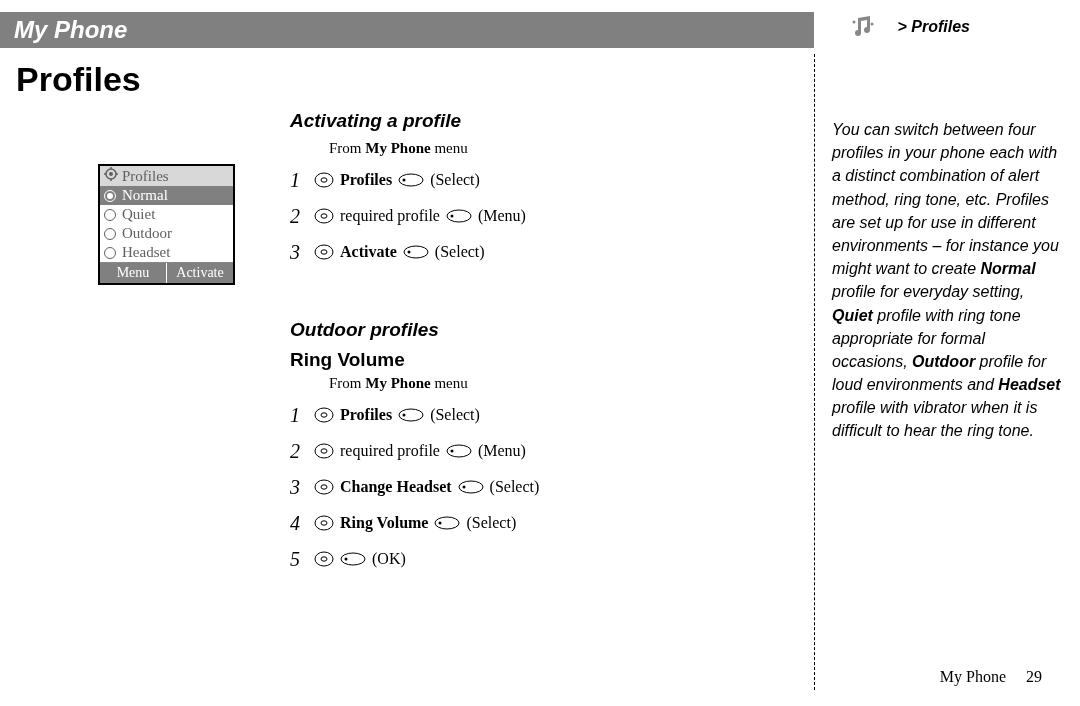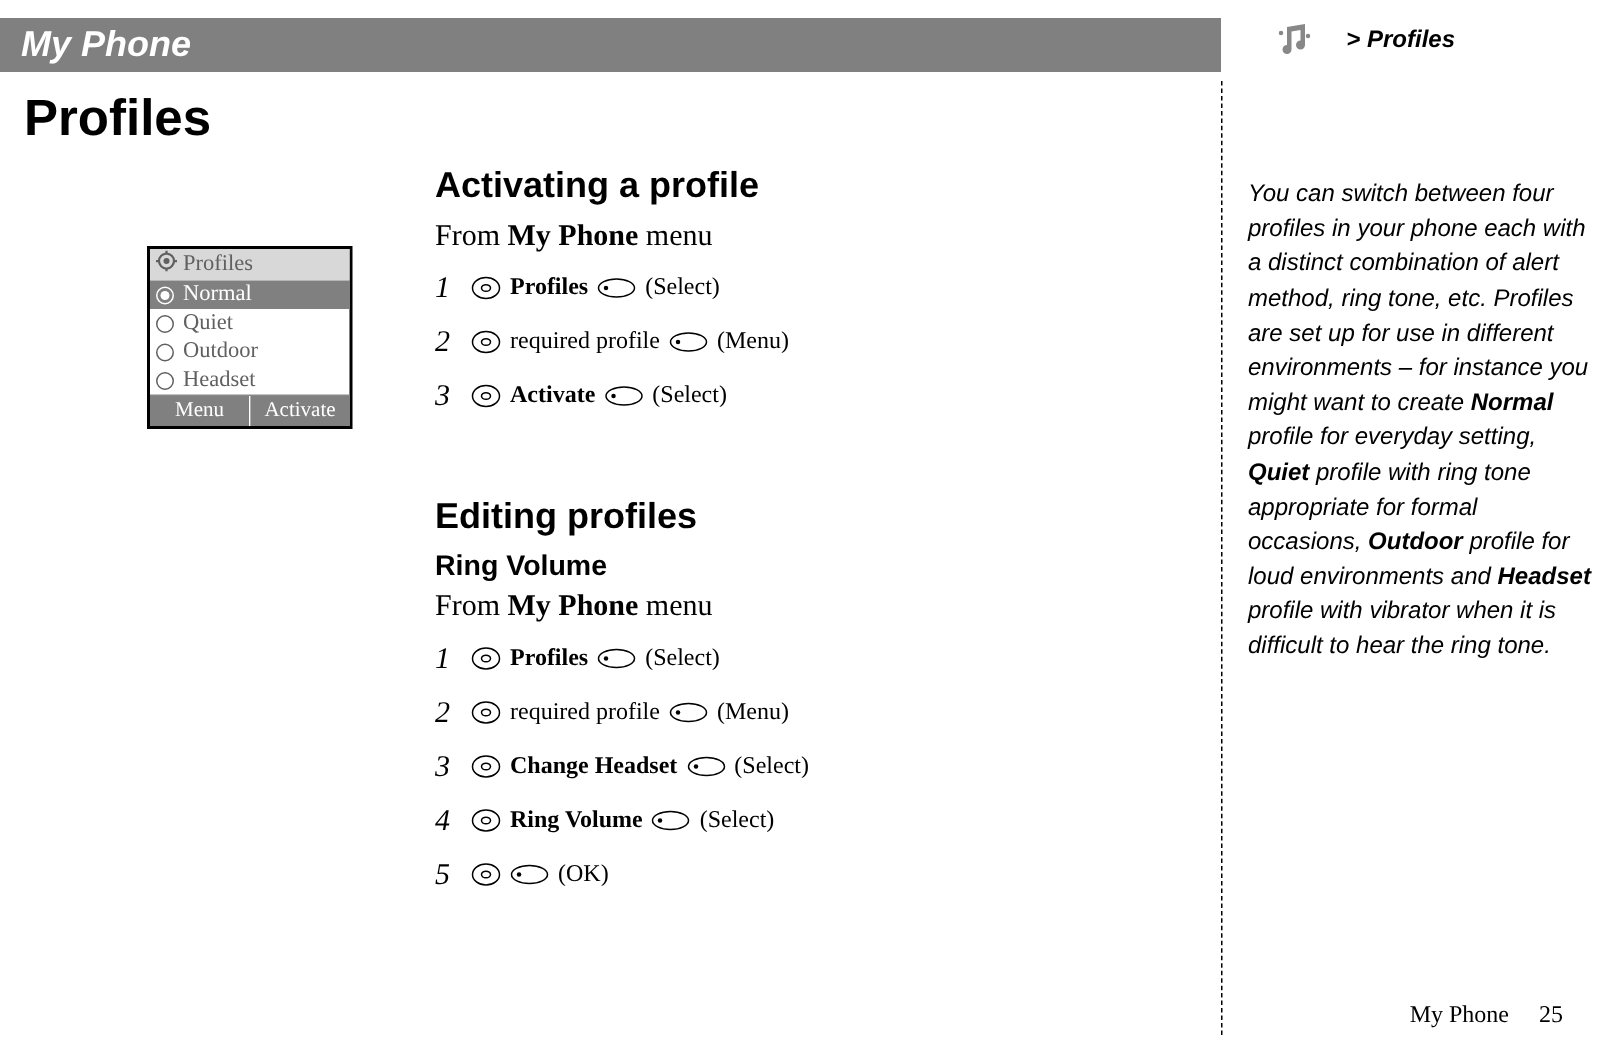--- a/index.html
+++ b/index.html
@@ -51,35 +51,37 @@
     font-size: 34px;
     font-weight: bold;
     font-family: Arial, sans-serif;
   }
   .main-col {
     position: absolute;
     left: 290px; top: 110px;
     width: 480px;
   }
   .h2 {
-    font-size: 24px;
+    font-size: 19px;
     font-weight: bold;
     font-family: Arial, sans-serif;
     margin-bottom: 8px;
+    font-style: italic;
   }
   .h3 {
     font-size: 19px;
     font-weight: bold;
     font-family: Arial, sans-serif;
     margin-bottom: 4px;
     margin-top: 6px;
   }
   .from-line {
-    font-size: 20px;
+    font-size: 15px;
     margin-bottom: 6px;
+    margin-left: 39px;
   }
   .from-line .bold { font-weight: bold; }
   .step {
     display: flex;
     align-items: center;
     gap: 6px;
     font-size: 16px;
     margin-bottom: 2px;
     line-height: 1.7;
   }
@@ -295,21 +297,21 @@
           <svg width="26" height="14" viewBox="0 0 26 14">
             <ellipse cx="13" cy="7" rx="12" ry="6" fill="none" stroke="#000" stroke-width="1"></ellipse>
             <circle cx="6" cy="7" r="1.5" fill="#000"></circle>
           </svg>
         </span> 
         <span>(Select)</span>
       </div>
     </div>
 
   <div class="section2">
-    <div class="h2">Editing profiles</div>
+    <div class="h2">Outdoor profiles</div>
     <div class="h3">Ring Volume</div>
     <div class="from-line">
       <span>From </span><span class="bold">My Phone</span><span> menu</span>
     </div>
     <div id="steps-editing">
         <div class="step">
           <span class="step-num">1</span>
           <span class="nav-icon">
             <svg width="20" height="16" viewBox="0 0 20 16">
               <ellipse cx="10" cy="8" rx="9" ry="7" fill="none" stroke="#000" stroke-width="1"></ellipse>
@@ -395,14 +397,14 @@
       </div>
   </div>
 </div>
 
 <div class="divider"></div>
 
 <div class="sidebar" id="sidebar"><span>You can switch between four profiles in your phone each with a distinct combination of alert method, ring tone, etc. Profiles are set up for use in different environments – for instance you might want to create </span><span class="bold">Normal</span><span> profile for everyday setting, </span><span class="bold">Quiet</span><span> profile with ring tone appropriate for formal occasions, </span><span class="bold">Outdoor</span><span> profile for loud environments and </span><span class="bold">Headset</span><span> profile with vibrator when it is difficult to hear the ring tone.</span></div>
 
 <div class="footer">
   <span>My Phone</span>
-  <span>25</span>
+  <span>29</span>
 </div>
 
 </body></html>

